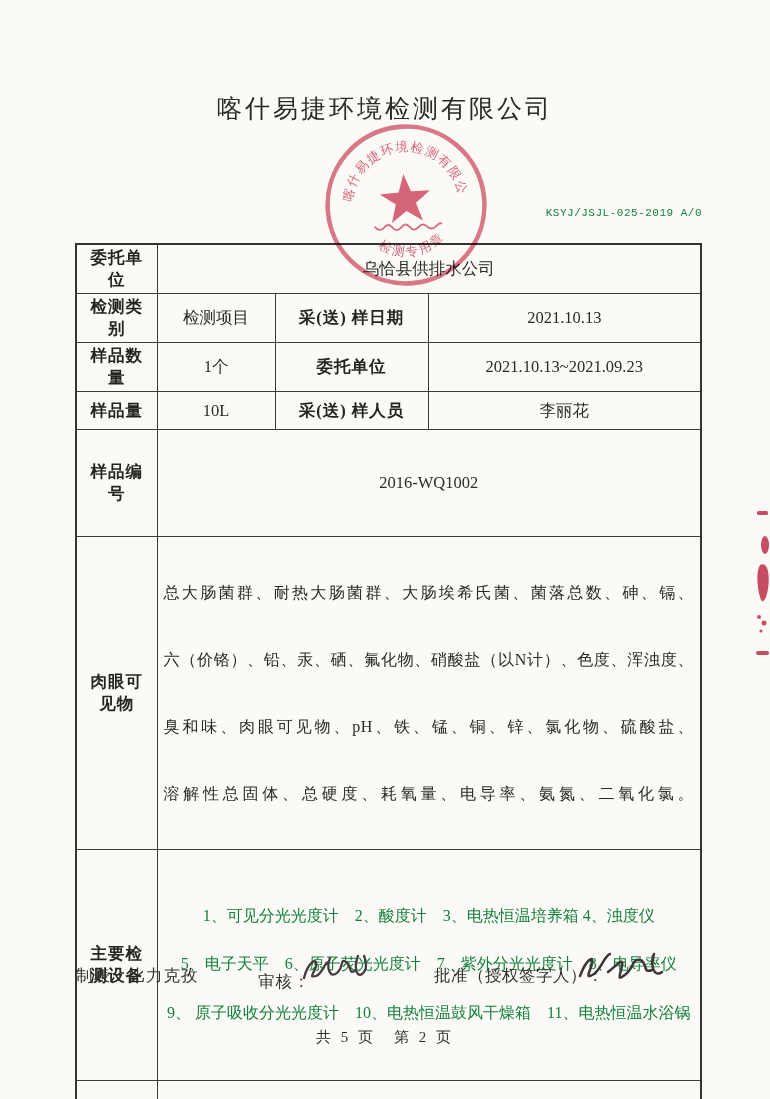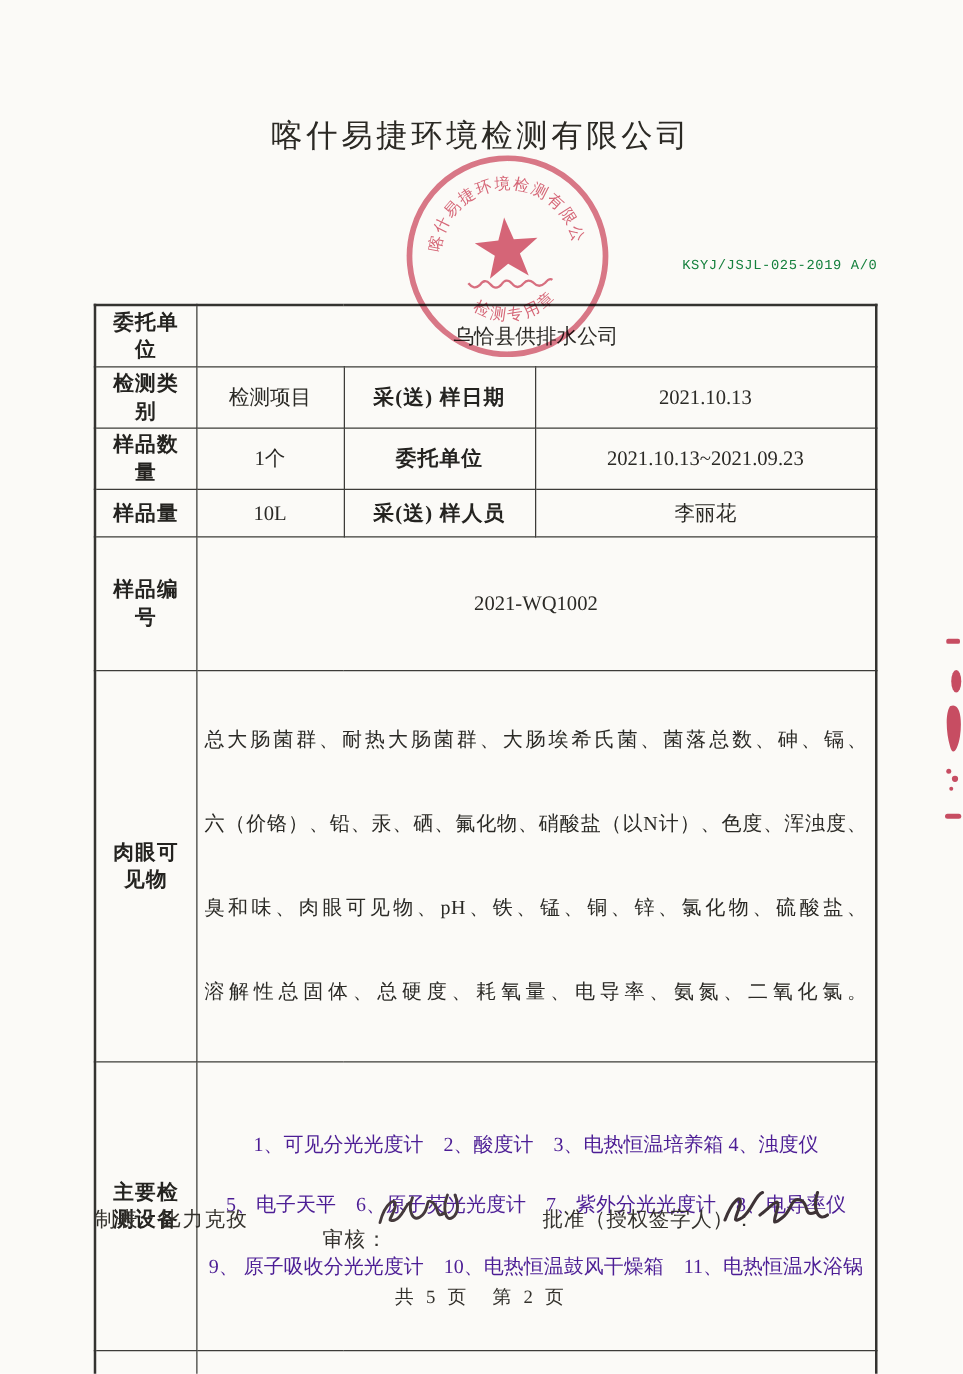--- a/index.html
+++ b/index.html
@@ -48,26 +48,26 @@
   table.report{border:2px solid #343330;}
   td.lbl{font-weight:700;text-align:center;letter-spacing:1px;color:#242320;}
   td.val{text-align:center;color:#2b2a26;}
   td.items-cell{padding:10px 8px 8px 10px;vertical-align:middle;}
   .items-line{
     font-size:16px;line-height:27px;color:#2b2a26;
     text-align:justify;text-align-last:justify;letter-spacing:0.5px;
   }
   td.equip-cell{padding:6px 4px;}
   .equip-col{display:flex;flex-direction:column;justify-content:space-around;height:146px;}
-  .equip-line{text-align:center;font-size:16px;color:#4c1d95;white-space:pre-wrap;}
+  .equip-line{text-align:center;font-size:16px;color:#15803d;white-space:pre-wrap;}
   td.result-cell{text-align:left;padding-left:26px;font-size:16px;color:#2b2a26;}
   
   .footer-row{position:absolute;top:962px;left:0;width:770px;height:40px;font-size:16.5px;color:#33312c;padding-left:13px;}
   .prepared{position:absolute;left:76px;top:3px;letter-spacing:1px;}
-  .reviewed{position:absolute;left:258px;top:19px;letter-spacing:1px;}
+  .reviewed{position:absolute;left:258px;top:9px;letter-spacing:1px;}
   .approved{position:absolute;left:434px;top:3px;letter-spacing:0.5px;}
   .sig{position:absolute;}
   .sig-review{left:300px;top:-14px;}
   .sig-approve{left:574px;top:-20px;}
   .page-info{
     position:absolute;top:1028px;left:0;width:770px;text-align:center;
     font-size:15px;letter-spacing:3px;color:#33312c;
   }
   .ring-text{font-family:"Liberation Serif",serif;}
 </style>
@@ -133,21 +133,21 @@
       <td class="val">2021.10.13~2021.09.23</td>
     </tr>
     <tr style="height:38px">
       <td class="lbl">样品量</td>
       <td class="val">10L</td>
       <td class="lbl">采(送) 样人员</td>
       <td class="val">李丽花</td>
     </tr>
     <tr style="height:107px">
       <td class="lbl">样品编号</td>
-      <td class="val" colspan="3">2021-WQ1002</td>
+      <td class="val" colspan="3">2016-WQ1002</td>
     </tr>
     <tr style="height:134px">
       <td class="lbl">肉眼可见物</td>
       <td class="items-cell" colspan="3">
         <div class="items-line">总大肠菌群、耐热大肠菌群、大肠埃希氏菌、菌落总数、砷、镉、</div>
         <div class="items-line">六（价铬）、铅、汞、硒、氟化物、硝酸盐（以N计）、色度、浑浊度、</div>
         <div class="items-line">臭和味、肉眼可见物、pH、铁、锰、铜、锌、氯化物、硫酸盐、</div>
         <div class="items-line">溶解性总固体、总硬度、耗氧量、电导率、氨氮、二氧化氯。</div>
       </td>
     </tr>

